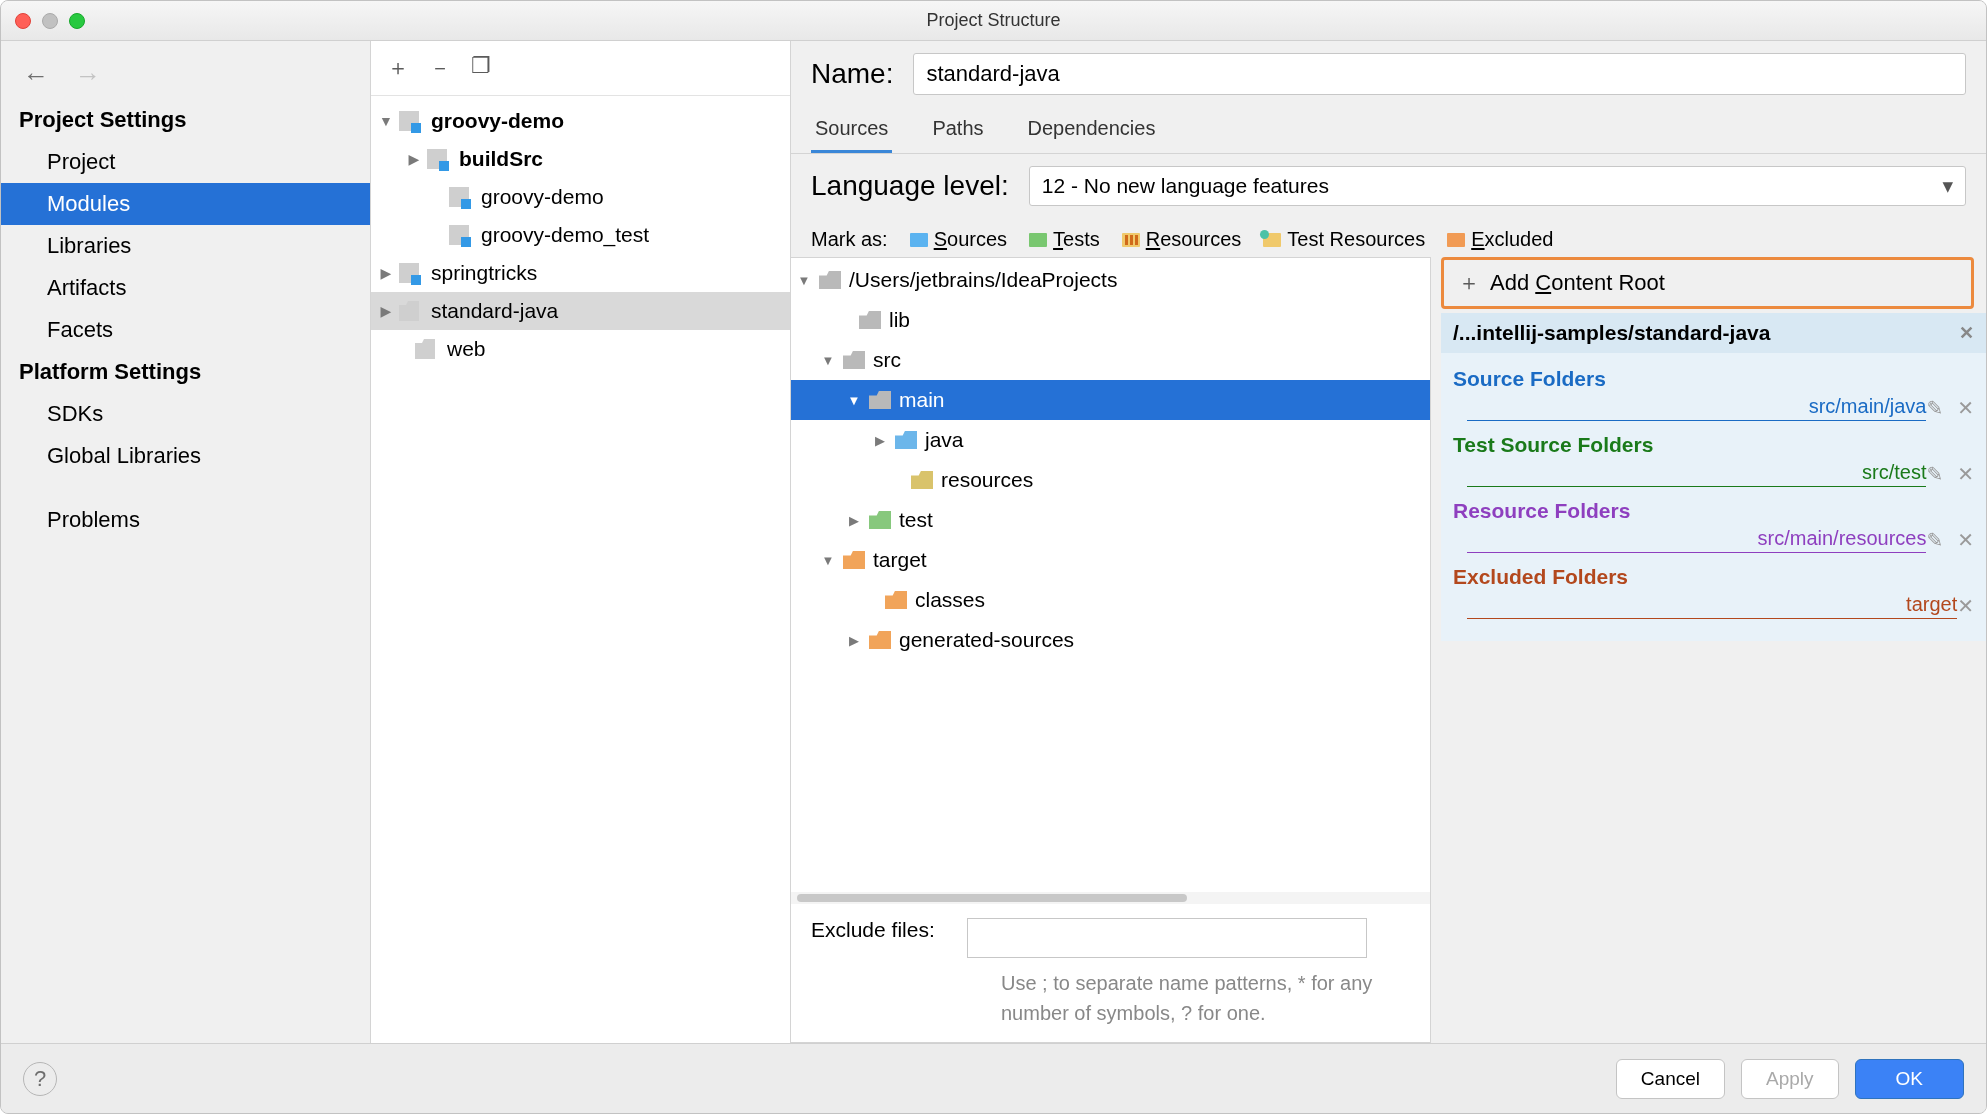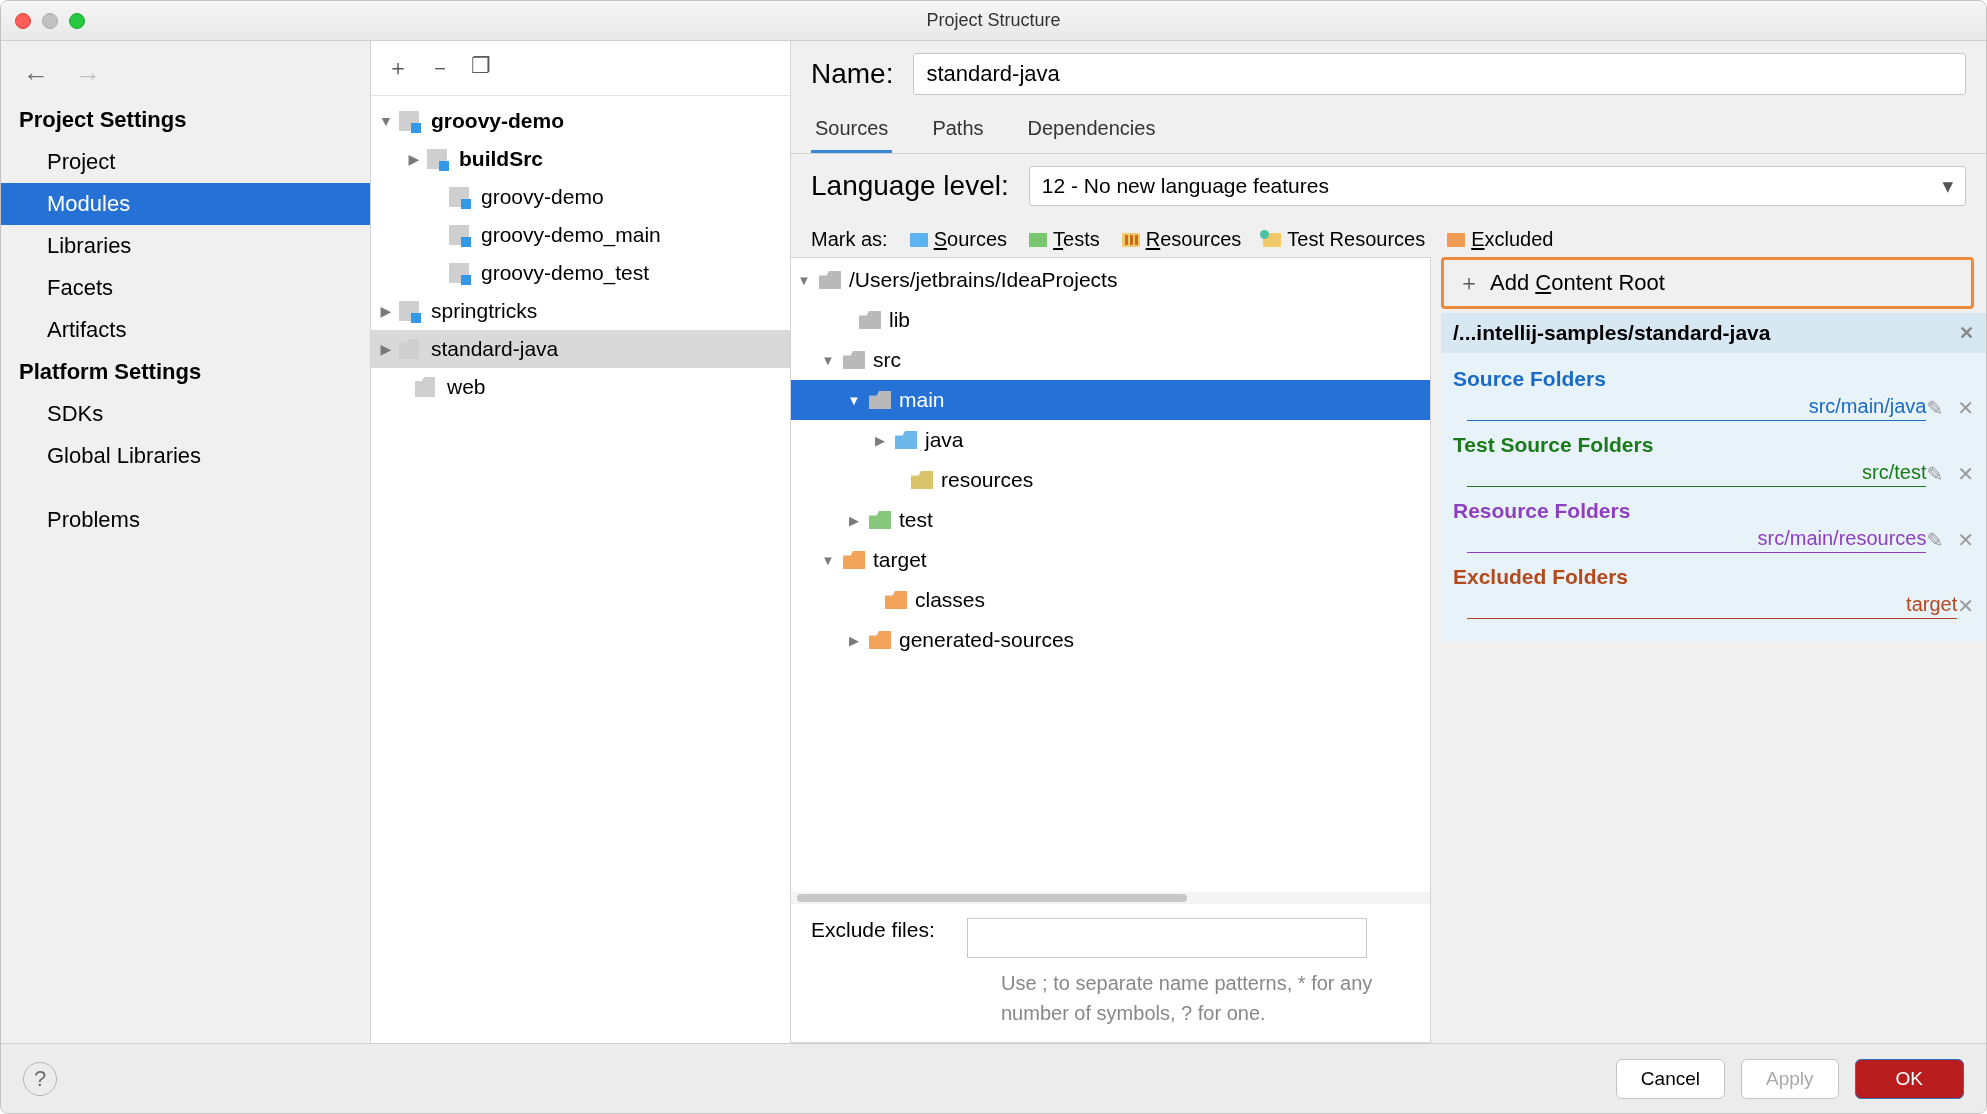--- a/index.html
+++ b/index.html
@@ -88,21 +88,21 @@
 .sect-item .txt.green { color: #1a7a1a; }
 .sect-item .txt.purple { color: #8e3fbf; }
 .sect-item .txt.red { color: #b3481d; }
 .sect-item .tools { display: flex; gap: 14px; color: #9a9a9a; }
 .sect-item .tools span { cursor: pointer; }
 .footer { height: 70px; background: #ececec; border-top: 1px solid #d0d0d0; display: flex; align-items: center; padding: 0 22px; gap: 16px; }
 .help { width: 34px; height: 34px; border: 1.5px solid #b6b6b6; border-radius: 50%; display: flex; align-items: center; justify-content: center; color: #6e6e6e; font-size: 22px; cursor: pointer; }
 .footer .spacer { flex: 1; }
 .btn { height: 40px; padding: 0 24px; border: 1px solid #c4c4c4; background: #fff; border-radius: 6px; font-size: 19px; cursor: pointer; }
 .btn.disabled { color: #a9a9a9; }
-.btn.primary { background: #b91c1c; border-color: #2f73bd; color: #fff; padding: 0 40px; }
+.btn.primary { background: #3b82f6; border-color: #2f73bd; color: #fff; padding: 0 40px; }
 .und { text-decoration: underline; text-underline-offset: 2px; }
 </style>
 </head>
 <body>
 
 <div class="window">
 
   <div class="titlebar">
     <div class="traffic">
       <div class="tl red"></div>
@@ -117,22 +117,22 @@
     <div class="sidebar">
       <div class="nav-arrows">
         <span class="arrow">←</span>
         <span class="arrow disabled">→</span>
       </div>
       <div class="sb-list">
         <div class="sb-heading">Project Settings</div>
         <div class="sb-item">Project</div>
         <div class="sb-item selected">Modules</div>
         <div class="sb-item">Libraries</div>
+        <div class="sb-item">Artifacts</div>
         <div class="sb-item">Facets</div>
-        <div class="sb-item">Artifacts</div>
         <div class="sb-heading">Platform Settings</div>
         <div class="sb-item">SDKs</div>
         <div class="sb-item">Global Libraries</div>
         <div style="height:22px"></div>
         <div class="sb-item" style="padding-left:46px">Problems</div>
       </div>
     </div>
 
     <div class="middle">
       <div class="mid-toolbar">
@@ -148,25 +148,20 @@
           </div>
         <div class="mnode bold" style="padding-left:36px">
             <span class="tri">▶</span>
             <span class="micon mod"></span>
             <span class="mlabel">buildSrc</span>
           </div>
         <div class="mnode" style="padding-left:58px">
             <span class="tri"></span>
             <span class="micon mod"></span>
             <span class="mlabel">groovy-demo</span>
-          </div>
-        <div class="mnode" style="padding-left:58px">
-            <span class="tri"></span>
-            <span class="micon mod"></span>
-            <span class="mlabel">groovy-demo_main</span>
           </div>
         <div class="mnode" style="padding-left:58px">
             <span class="tri"></span>
             <span class="micon mod"></span>
             <span class="mlabel">groovy-demo_test</span>
           </div>
         <div class="mnode" style="padding-left:8px">
             <span class="tri">▶</span>
             <span class="micon mod"></span>
             <span class="mlabel">springtricks</span>

